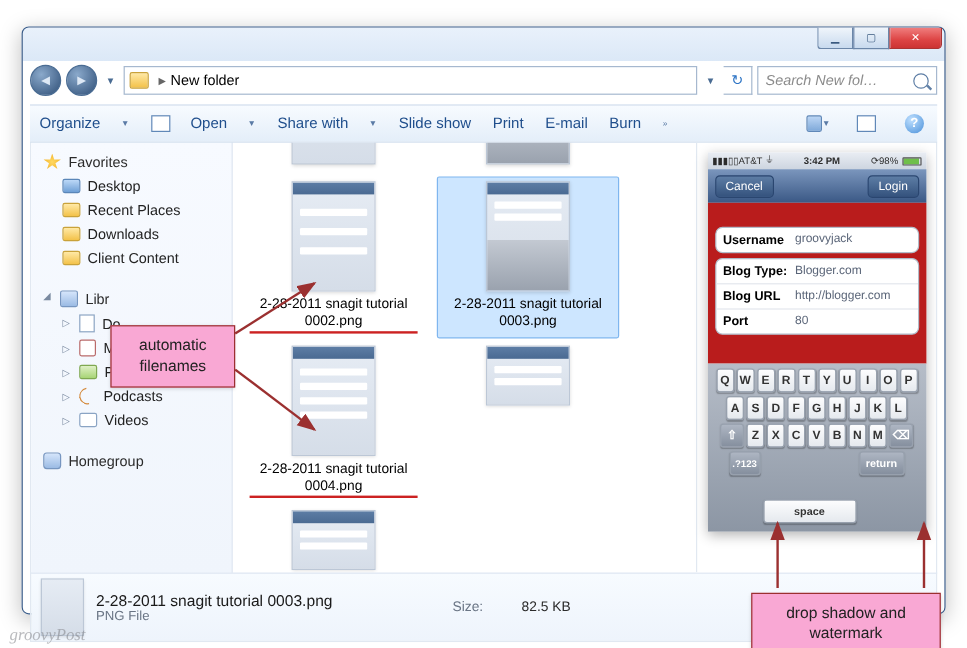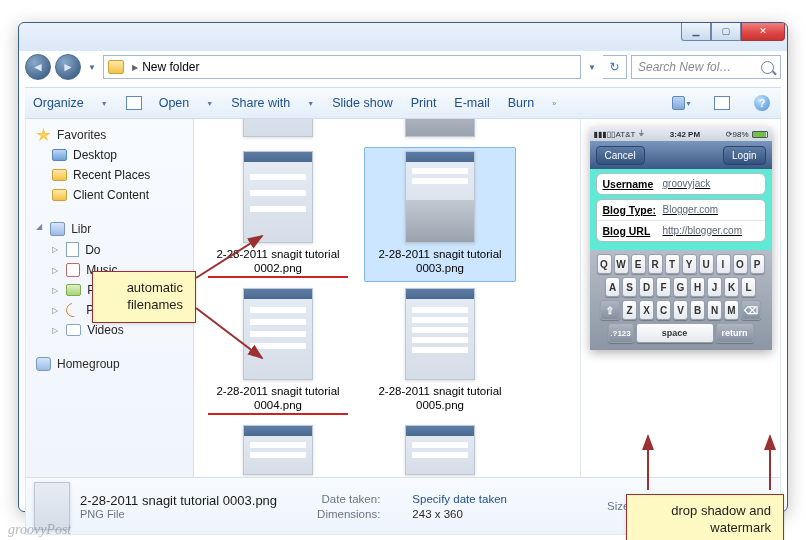--- a/index.html
+++ b/index.html
@@ -68,48 +68,48 @@
 .underline { border-bottom: 2px solid #c22; }
 
 
 .preview { width: 200px; border-left: 1px solid #e1e8f1; background: #fff; display: flex; align-items: flex-start; justify-content: center; padding: 8px 6px; }
 .phone { width: 182px; background: #fff; box-shadow: 0 3px 10px rgba(0,0,0,.3); position: relative; }
 .statusbar { height: 14px; background: linear-gradient(#e9edf3,#cdd5e0); font-size: 8px; display: flex; align-items: center; padding: 0 4px; color: #2b2b2b; }
 .statusbar .mid { flex: 1; text-align: center; font-weight: bold; }
 .statusbar .batt { width: 16px; height: 7px; border: 1px solid #555; border-radius: 1px; margin-left: 3px; background: linear-gradient(90deg,#6fbf4a 92%, transparent 92%); }
 .navrow { height: 28px; background: linear-gradient(#7b96bd,#3a5885); display: flex; align-items: center; justify-content: space-between; padding: 0 6px; }
 .navrow .btn { background: linear-gradient(#5d7da5,#34527d); color: #fff; font-size: 10px; padding: 3px 8px; border-radius: 4px; border: 1px solid #2a4670; }
-.form { padding: 4px 6px; font-size: 10.5px; background: #5eead4; text-decoration: underline; }
+.form { padding: 20px 6px; font-size: 10.5px; background: #b91c1c; }
 .form .card { background: #fff; border: 1px solid #b2bcc9; border-radius: 6px; margin-bottom: 4px; }
 .form .frow { display: flex; padding: 4px 6px; border-bottom: 1px solid #e3e7ed; }
 .form .frow:last-child { border-bottom: none; }
 .form .flab { font-weight: bold; width: 60px; }
 .form .fval { color: #5a6578; font-size: 10px; }
 .kbd { background: linear-gradient(#b6bdc8,#8c96a4); padding: 4px 3px; }
 .kbdrow { display: flex; justify-content: center; gap: 2px; margin-bottom: 3px; }
 .key { background: linear-gradient(#fdfdfe,#e5e9ee); border: 1px solid #97a0ad; border-radius: 3px; width: 15px; height: 20px; font-size: 10px; font-weight: bold; display: flex; align-items: center; justify-content: center; box-shadow: 0 1px 1px rgba(0,0,0,.25); color: #333; }
 .key.dark { background: linear-gradient(#aeb6c3,#858f9e); color: #fff; }
 .key.wide { width: 26px; font-size: 8px; }
-.key.space { width: 78px; font-size: 9px; }
+.key.space { width: 78px; font-size: 9px; margin-top: 40px; }
 .key.ret { width: 38px; font-size: 9px; }
 .key.shift { width: 20px; }
 
 
 .details { height: 58px; margin: 0 6px 4px; border: 1px solid #e1e8f1; border-top: 1px solid #d5e0ee; background: linear-gradient(#f7fbff,#eef4fc); display: flex; align-items: center; padding: 4px 8px; font-size: 11.5px; gap: 10px; }
 .details .dthumb { width: 36px; height: 48px; background: linear-gradient(#e6ecf4,#d5dde8); border: 1px solid #bcc7d6; box-shadow: 0 1px 3px rgba(0,0,0,.15); }
 .details .dmain { display: flex; flex-direction: column; }
 .details .dname { font-size: 13px; color: #1a1a1a; }
 .details .dtype { color: #6a7585; font-size: 11px; }
 .details .dprops { display: grid; grid-template-columns: auto auto; column-gap: 28px; row-gap: 3px; margin-left: 30px; }
 .details .plab { color: #6a7585; text-align: right; padding-right: 4px; }
 .details .pval { color: #1f4e8c; }
 .details .pval.dim { color: #2b2b2b; }
 
 
-.callout { position: absolute; background: #fef9c3; border: 1.5px solid #9b3030; font-size: 13px; color: #222; padding: 8px 12px; text-align: right; line-height: 1.3; box-shadow: 0 1px 3px rgba(0,0,0,.15); }
+.callout { position: absolute; background: #f9a8d4; border: 1.5px solid #9b3030; font-size: 13px; color: #222; padding: 8px 12px; text-align: center; line-height: 1.3; box-shadow: 0 1px 3px rgba(0,0,0,.15); }
 .arrow { position: absolute; }
 .arrow svg { overflow: visible; }
 .watermark { position: absolute; left: 8px; bottom: 2px; font-size: 14px; color: rgba(128,130,134,.55); font-style: italic; font-family: Georgia, serif; }
 </style>
 </head>
 <body>
 
 <div class="window">
 
   <div class="titlebar">
@@ -189,20 +189,24 @@
         <div class="navitem">
             <span class="deskicon"></span>
             <span>Desktop</span>
           </div>
         <div class="navitem">
             <span class="folder"></span>
             <span>Recent Places</span>
           </div>
         <div class="navitem">
             <span class="folder"></span>
+            <span>Downloads</span>
+          </div>
+        <div class="navitem">
+            <span class="folder"></span>
             <span>Client Content</span>
           </div>
       </div>
       <div class="navgroup">
         <div class="navhead">
             <span class="tri">◢</span>
             <span class="libicon"></span>
             <span>Libr</span>
           </div>
         <div class="navitem">
@@ -273,31 +277,20 @@
         </div>
         <div class="thumb">
           <div class="timg">
               <div class="topbar"></div>
               <div class="row" style="top:18px"></div>
               <div class="row" style="top:30px"></div>
               <div class="row" style="top:42px"></div>
               <div class="row" style="top:54px"></div>
             </div>
           <div class="tname underline">2-28-2011 snagit tutorial 0004.png</div>
-        </div>
-        <div class="thumb">
-          <div class="timg">
-              <div class="topbar"></div>
-              <div class="row" style="top:18px"></div>
-              <div class="row" style="top:28px"></div>
-              <div class="row" style="top:38px"></div>
-              <div class="row" style="top:48px"></div>
-              <div class="row" style="top:58px"></div>
-            </div>
-          <div class="tname">2-28-2011 snagit tutorial 0005.png</div>
         </div>
         <div class="thumb">
           <div class="timg half">
               <div class="topbar"></div>
               <div class="row" style="top:16px"></div>
               <div class="row" style="top:26px"></div>
             </div>
         </div>
         <div class="thumb">
           <div class="timg half">
@@ -331,20 +324,24 @@
                 </div>
             </div>
             <div class="card">
               <div class="frow">
                   <span class="flab">Blog Type:</span>
                   <span class="fval">Blogger.com</span>
                 </div>
               <div class="frow">
                   <span class="flab">Blog URL</span>
                   <span class="fval">http://blogger.com</span>
+                </div>
+              <div class="frow">
+                  <span class="flab">Port</span>
+                  <span class="fval">80</span>
                 </div>
             </div>
           </div>
           <div class="kbd">
             <div class="kbdrow" id="kbr1">
                 <div class="key">Q</div>
                 <div class="key">W</div>
                 <div class="key">E</div>
                 <div class="key">R</div>
                 <div class="key">T</div>
@@ -388,26 +385,20 @@
       </div>
     </div>
   </div>
 
   <div class="details">
     <div class="dthumb"></div>
     <div class="dmain">
       <span class="dname">2-28-2011 snagit tutorial 0003.png</span>
       <span class="dtype">PNG File</span>
     </div>
-    <div class="dprops">
-      <span class="plab">Date taken:</span>
-      <span class="pval">Specify date taken</span>
-      <span class="plab">Dimensions:</span>
-      <span class="pval dim">243 x 360</span>
-    </div>
     <div class="dprops" style="margin-left:90px">
       <span class="plab">Size:</span>
       <span class="pval dim">82.5 KB</span>
     </div>
   </div>
 
 </div>
 
 <div class="callout" style="left:92px; top:271px; width:104px">
   <div>automatic filenames</div>

